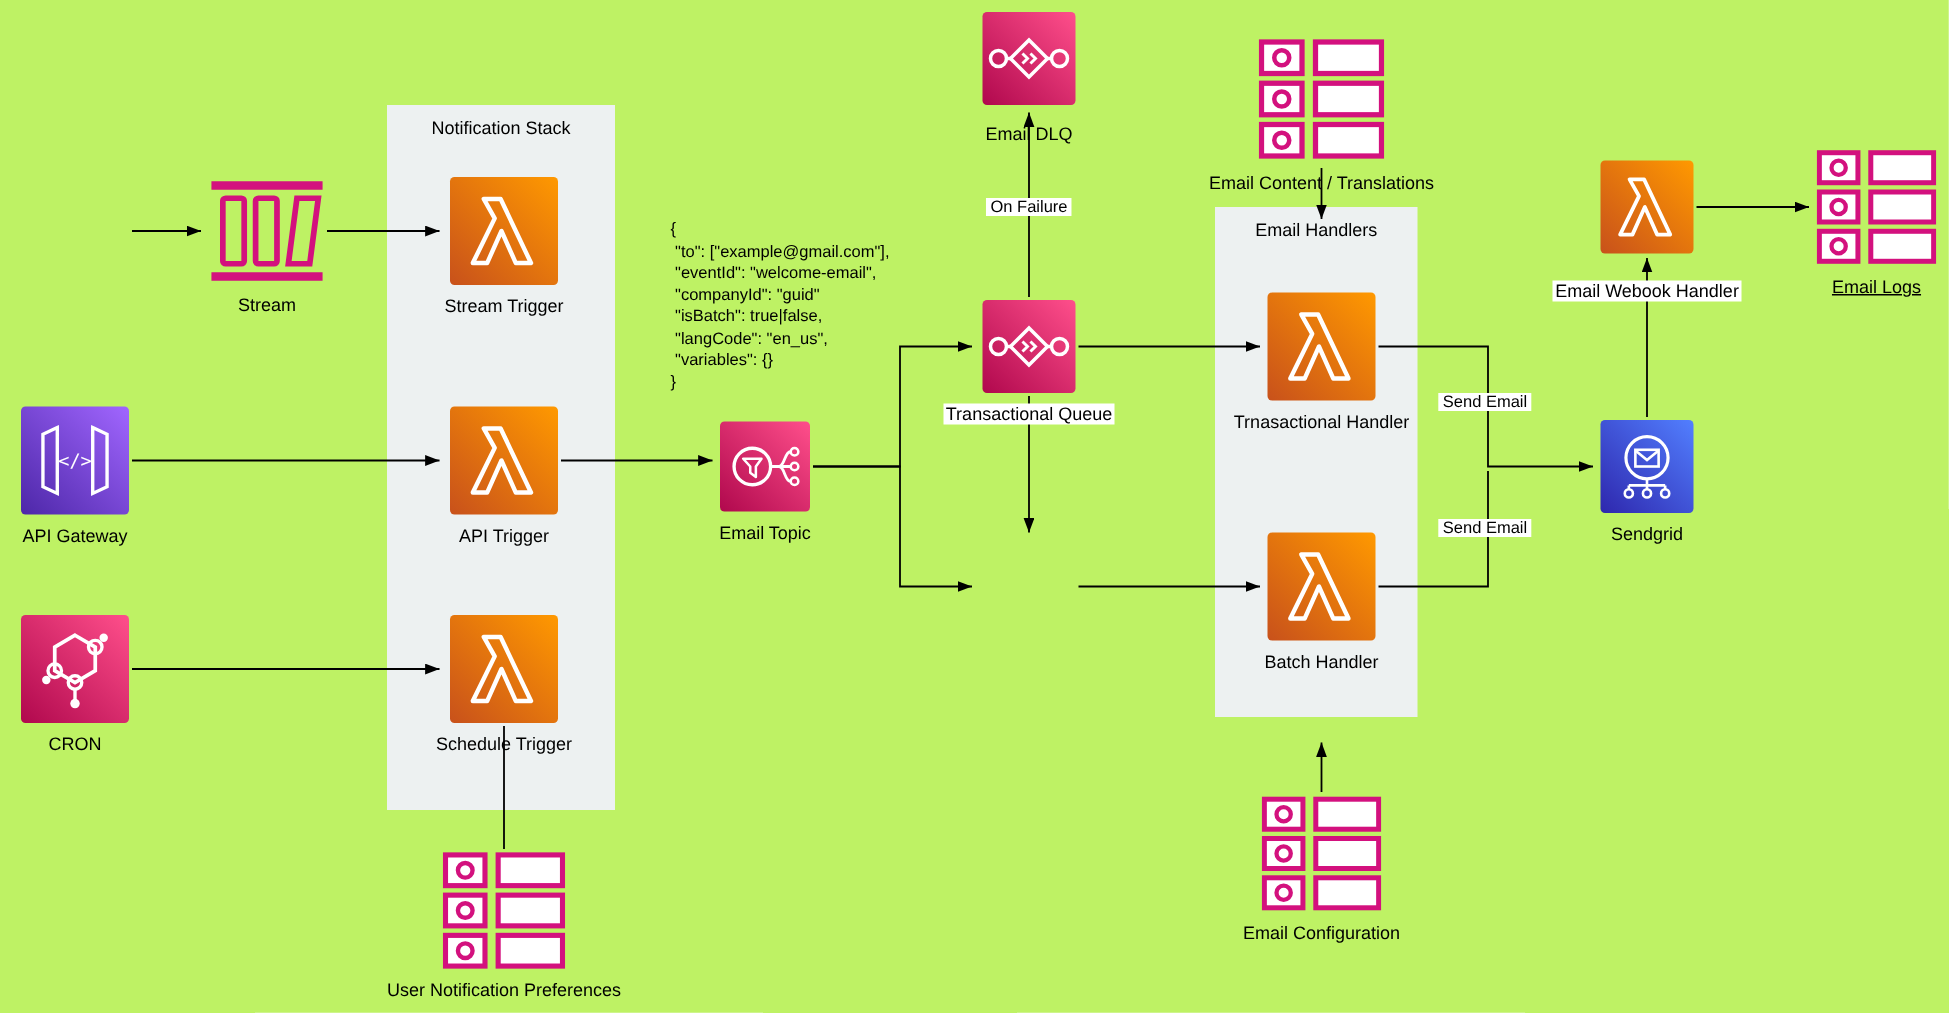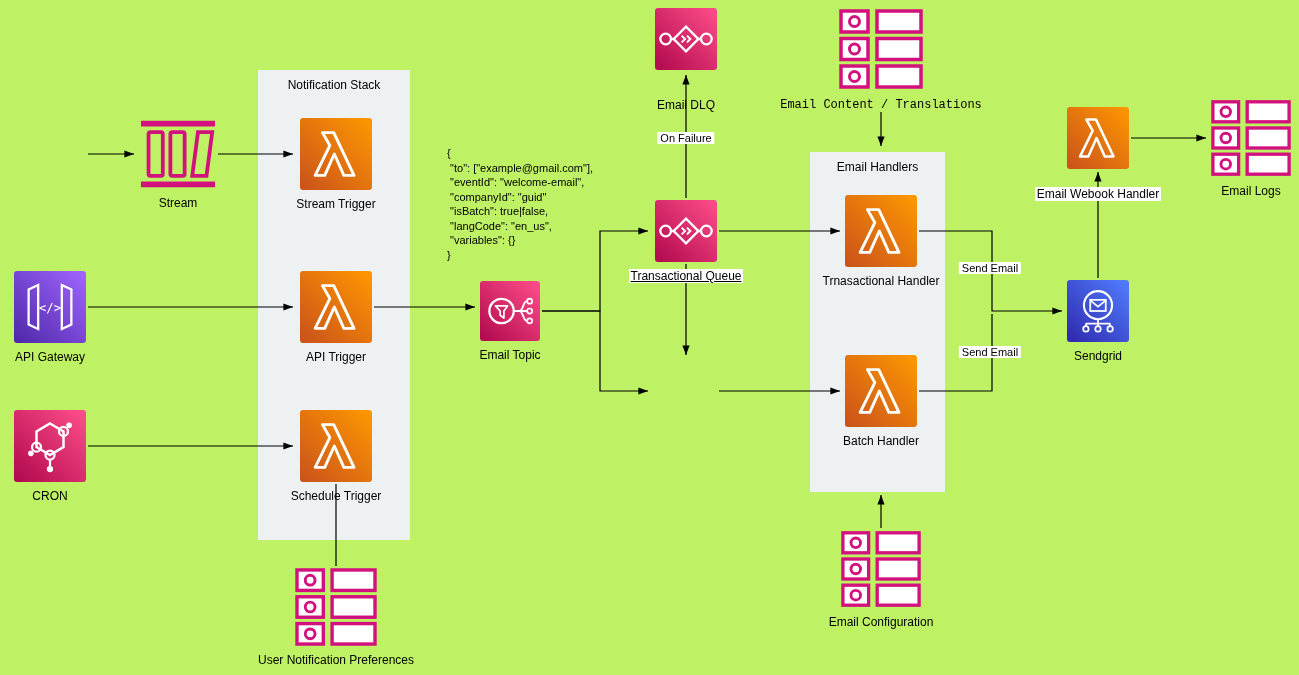--- a/index.html
+++ b/index.html
@@ -34,21 +34,21 @@
   .payload{position:absolute;left:447px;top:146px;z-index:2;font-size:11px;line-height:1.32;white-space:pre;color:#000;}
 </style>
 </head>
 <body>
 
 <div class="canvas">
 
   <div class="group" style="left:258px;top:70px;width:152px;height:470px;">
     <div class="group-label">Notification Stack</div>
   </div>
-  <div class="group" style="left:810px;top:152px;width:135px;height:340px;padding-left:48px;">
+  <div class="group" style="left:810px;top:138px;width:135px;height:340px;padding-left:48px;">
     <div class="group-label">Email Handlers</div>
   </div>
 
   <svg class="edges" width="1299" height="675">
     <defs>
       <marker id="ah" markerWidth="9" markerHeight="7" refX="8" refY="3" orient="auto">
         <path d="M0,0 L8,3 L0,6 Z"></path>
       </marker>
     </defs>
     <line x1="88" y1="154" x2="134" y2="154" marker-end="url(#ah)"></line>
@@ -192,24 +192,24 @@
   <div class="node" style="left:655px;top:8px;width:62px;">
     <div class="sq pink" style="width:62px;height:62px;">
       <svg viewBox="0 0 64 64">
         <circle cx="11" cy="32" r="5.5" fill="none" stroke="#fff" stroke-width="2.4"></circle>
         <circle cx="53" cy="32" r="5.5" fill="none" stroke="#fff" stroke-width="2.4"></circle>
         <rect x="23" y="23" width="18" height="18" fill="none" stroke="#fff" stroke-width="2.4" transform="rotate(45 32 32)"></rect>
         <path d="M16.5 32 H20.5 M43.5 32 H47.5" stroke="#fff" stroke-width="2.4"></path>
         <path d="M27.5 28.5 L31 32 L27.5 35.5 M33 28.5 L36.5 32 L33 35.5" fill="none" stroke="#fff" stroke-width="2"></path>
       </svg>
     </div>
-    <div class="label" style="margin-top:28px;">Email DLQ</div>
-  </div>
-
-  <div class="node" style="left:655px;top:200px;width:62px;text-decoration:underline;">
+    <div class="label" style="margin-top:12px;">Email DLQ</div>
+  </div>
+
+  <div class="node" style="left:655px;top:200px;width:62px;">
     <div class="sq pink" style="width:62px;height:62px;">
       <svg viewBox="0 0 64 64">
         <circle cx="11" cy="32" r="5.5" fill="none" stroke="#fff" stroke-width="2.4"></circle>
         <circle cx="53" cy="32" r="5.5" fill="none" stroke="#fff" stroke-width="2.4"></circle>
         <rect x="23" y="23" width="18" height="18" fill="none" stroke="#fff" stroke-width="2.4" transform="rotate(45 32 32)"></rect>
         <path d="M16.5 32 H20.5 M43.5 32 H47.5" stroke="#fff" stroke-width="2.4"></path>
         <path d="M27.5 28.5 L31 32 L27.5 35.5 M33 28.5 L36.5 32 L33 35.5" fill="none" stroke="#fff" stroke-width="2"></path>
       </svg>
     </div>
     <div class="label bg-label">Transactional Queue</div>
@@ -227,21 +227,21 @@
 
   <div class="node" style="left:845px;top:355px;width:72px;">
     <div class="sq orange" style="width:72px;height:72px;">
       <svg viewBox="0 0 64 64">
           <path d="M20 13 L30 13 L48 51 L39 51 L30.5 32 L22 51 L13.5 51 L26.5 24.5 Z" fill="none" stroke="#fff" stroke-width="2.6" stroke-linejoin="round"></path>
         </svg>
     </div>
     <div class="label">Batch Handler</div>
   </div>
 
-  <div class="node" style="left:839px;top:7px;width:84px;font-family:Liberation Mono, monospace;">
+  <div class="node" style="left:839px;top:24px;width:84px;">
     <div class="outline-icon" style="width:84px;height:84px;">
       <svg viewBox="0 0 84 80">
         <g class="mg">
           <rect x="2" y="2" width="27" height="21" fill="#fff" stroke-width="3.5"></rect>
             <circle cx="15.5" cy="12.5" r="5" fill="none" stroke-width="3"></circle>
             <rect x="38" y="2" width="44" height="21" fill="#fff" stroke-width="3.5"></rect>
           <rect x="2" y="29.5" width="27" height="21" fill="#fff" stroke-width="3.5"></rect>
             <circle cx="15.5" cy="40" r="5" fill="none" stroke-width="3"></circle>
             <rect x="38" y="29.5" width="44" height="21" fill="#fff" stroke-width="3.5"></rect>
           <rect x="2" y="57" width="27" height="21" fill="#fff" stroke-width="3.5"></rect>
@@ -289,21 +289,21 @@
 
   <div class="node" style="left:1067px;top:107px;width:62px;">
     <div class="sq orange" style="width:62px;height:62px;">
       <svg viewBox="0 0 64 64">
           <path d="M20 13 L30 13 L48 51 L39 51 L30.5 32 L22 51 L13.5 51 L26.5 24.5 Z" fill="none" stroke="#fff" stroke-width="2.6" stroke-linejoin="round"></path>
         </svg>
     </div>
     <div class="label bg-label" style="margin-top:18px;">Email Webook Handler</div>
   </div>
 
-  <div class="node" style="left:1211px;top:99px;width:80px;">
+  <div class="node" style="left:1211px;top:99px;width:80px;text-decoration:underline;">
     <div class="outline-icon" style="width:80px;height:78px;">
       <svg viewBox="0 0 84 80">
         <g class="mg">
           <rect x="2" y="2" width="27" height="21" fill="#fff" stroke-width="3.5"></rect>
             <circle cx="15.5" cy="12.5" r="5" fill="none" stroke-width="3"></circle>
             <rect x="38" y="2" width="44" height="21" fill="#fff" stroke-width="3.5"></rect>
           <rect x="2" y="29.5" width="27" height="21" fill="#fff" stroke-width="3.5"></rect>
             <circle cx="15.5" cy="40" r="5" fill="none" stroke-width="3"></circle>
             <rect x="38" y="29.5" width="44" height="21" fill="#fff" stroke-width="3.5"></rect>
           <rect x="2" y="57" width="27" height="21" fill="#fff" stroke-width="3.5"></rect>

